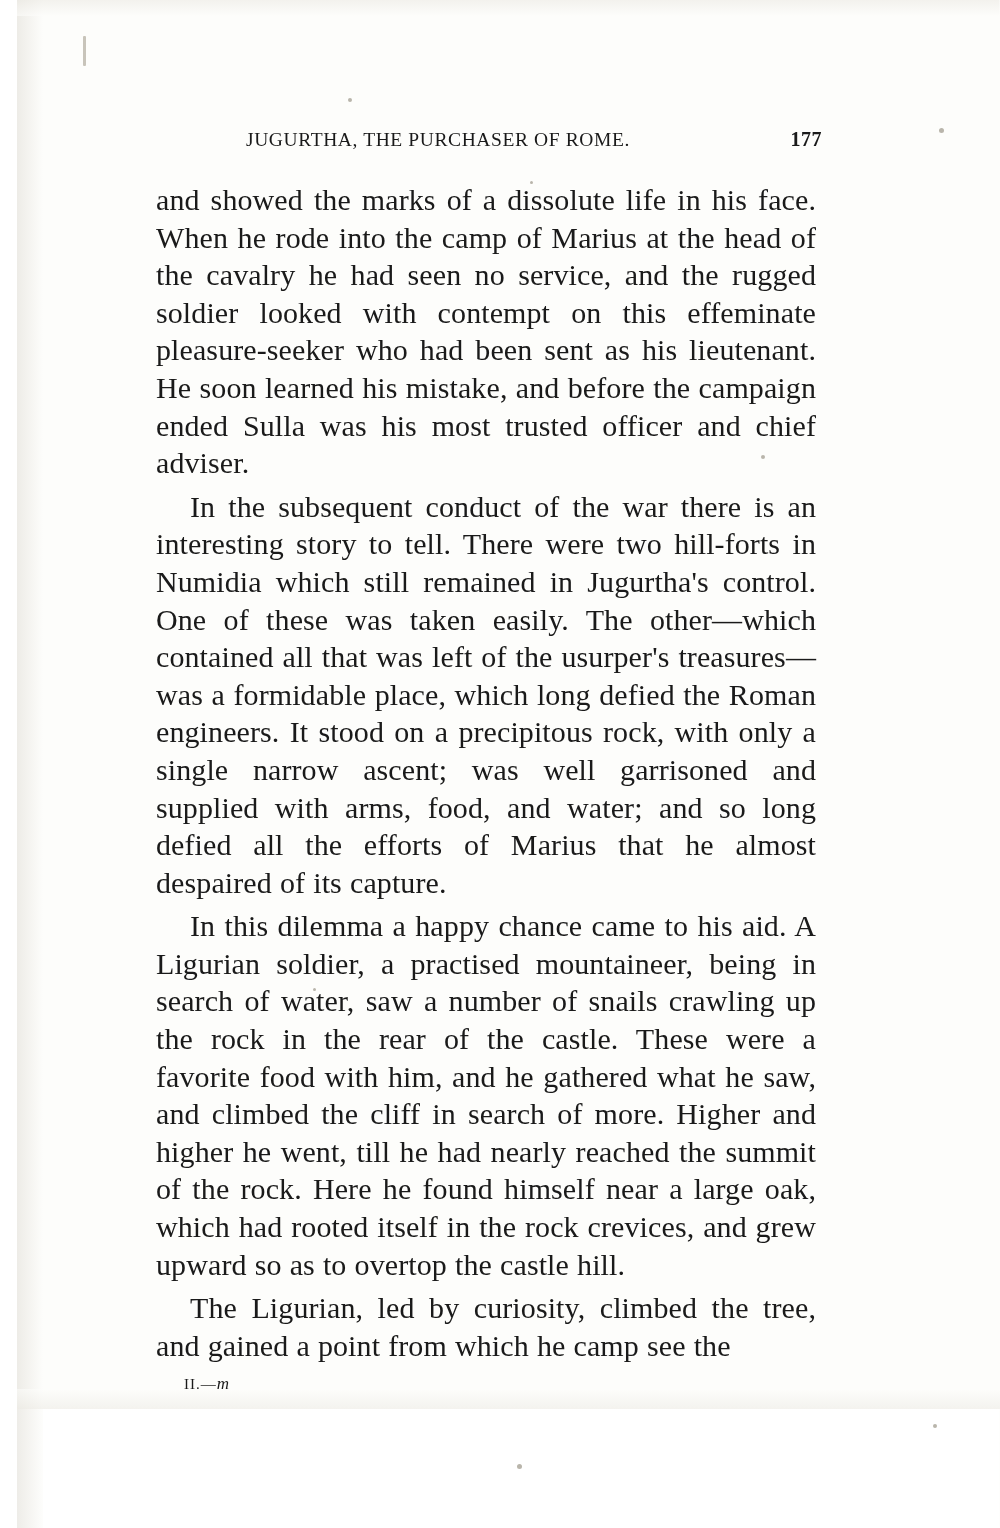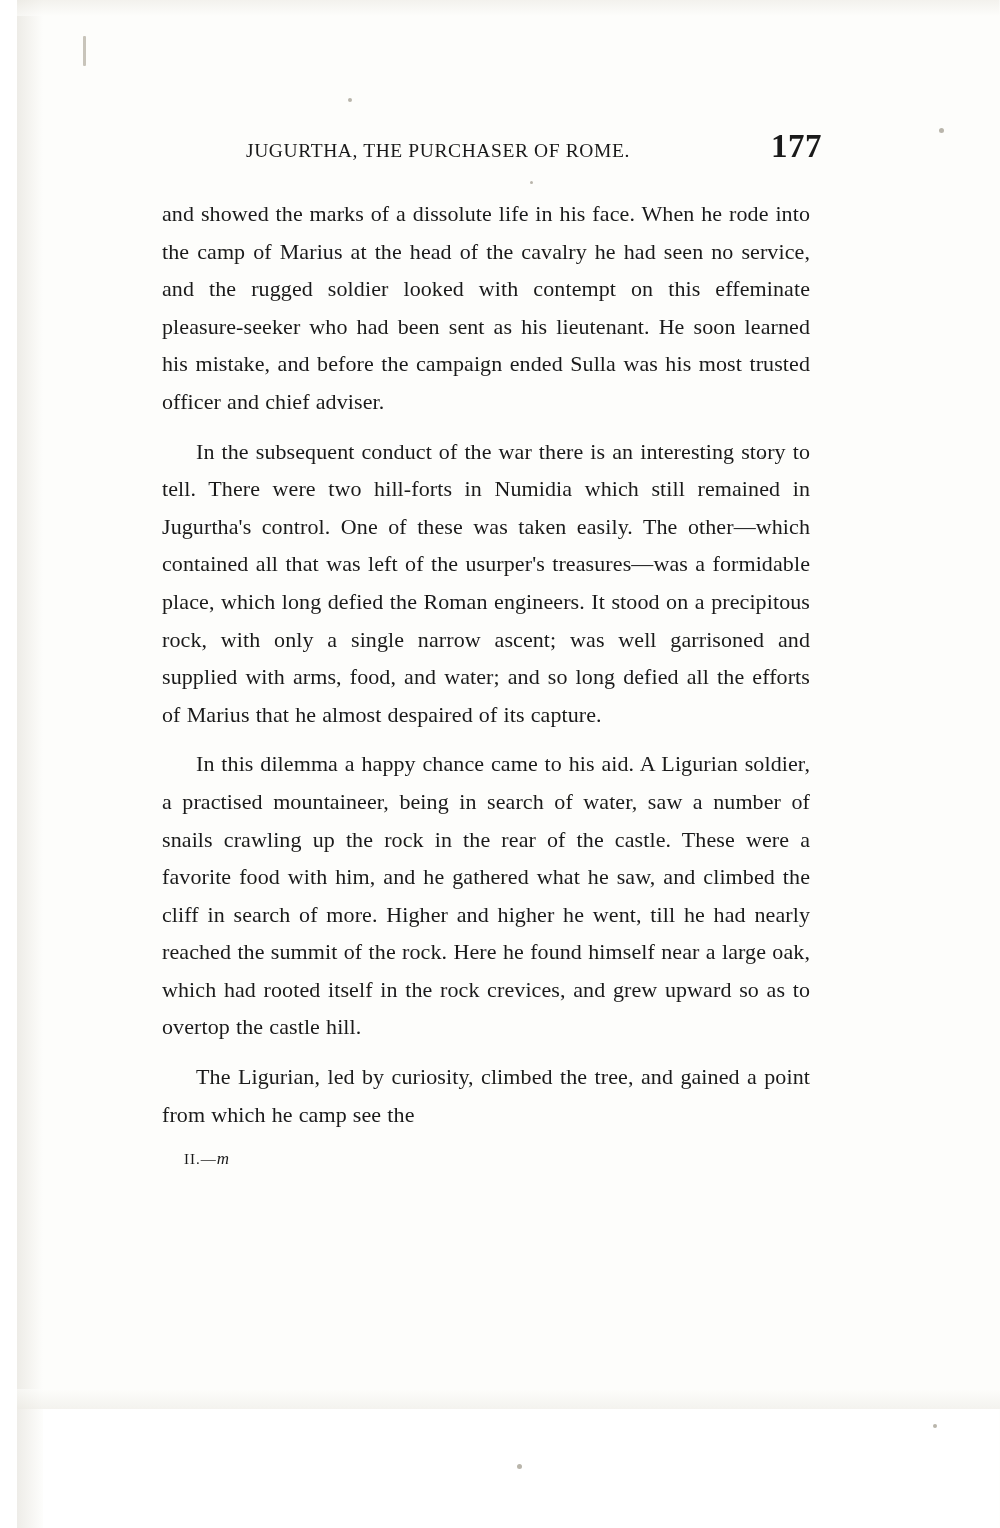--- a/index.html
+++ b/index.html
@@ -85,41 +85,41 @@
   }
   .running-head .head-title {
     font-family: "Liberation Serif", serif;
     font-size: 19.5px;
     letter-spacing: 0.6px;
     font-variant: small-caps;
     text-transform: uppercase;
     white-space: nowrap;
   }
   .running-head .folio {
-    font-size: 33px;
+    font-size: 20px;
     font-weight: bold;
     letter-spacing: 0.5px;
     margin-left: 22px;
   }
 
   .body-text p {
-    margin: 12px;
-    font-size: 22px;
+    margin: 6px;
+    font-size: 30px;
     line-height: 37.6px;
     text-align: justify;
     text-justify: inter-word;
     letter-spacing: 0.1px;
     word-spacing: 0.5px;
   }
   .body-text p.indent {
     text-indent: 34px;
   }
 
   .signature-mark {
-    margin-top: 16px;
+    margin-top: 10px;
     padding-left: 34px;
     font-size: 15px;
     letter-spacing: 1px;
   }
   .signature-mark .sig-italic {
     font-style: italic;
     font-size: 17px;
     letter-spacing: 0;
   }
 </style>

